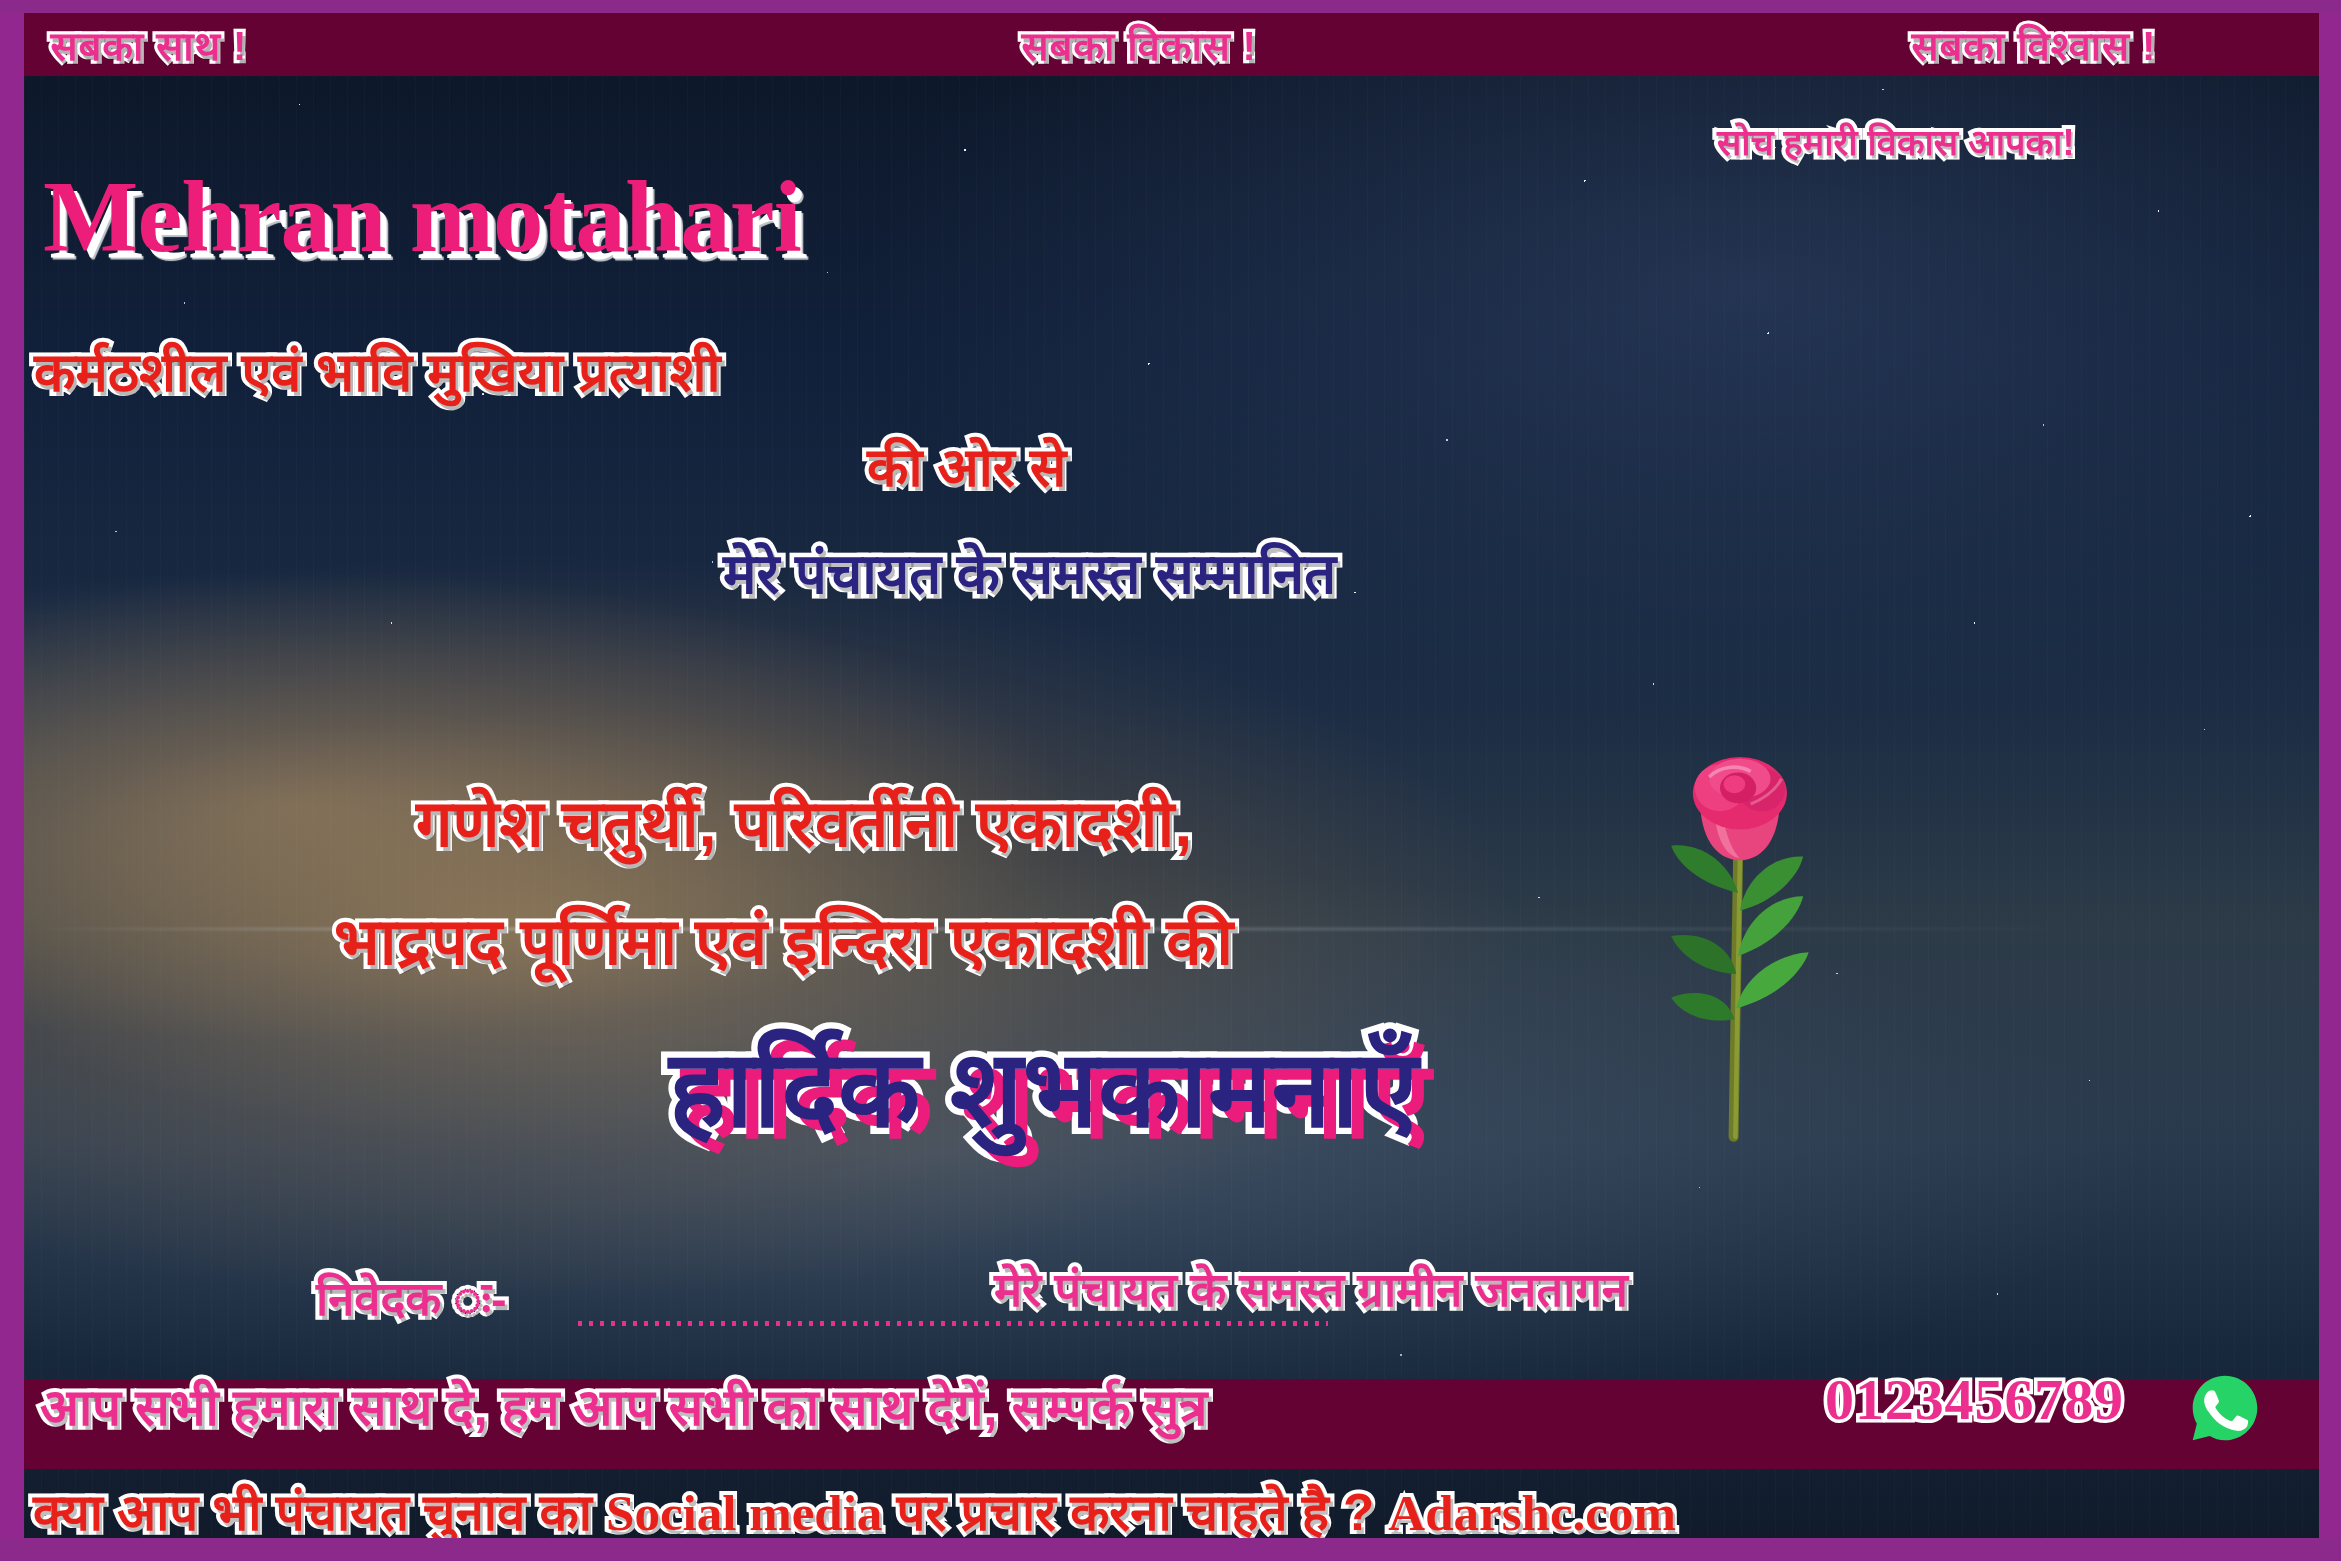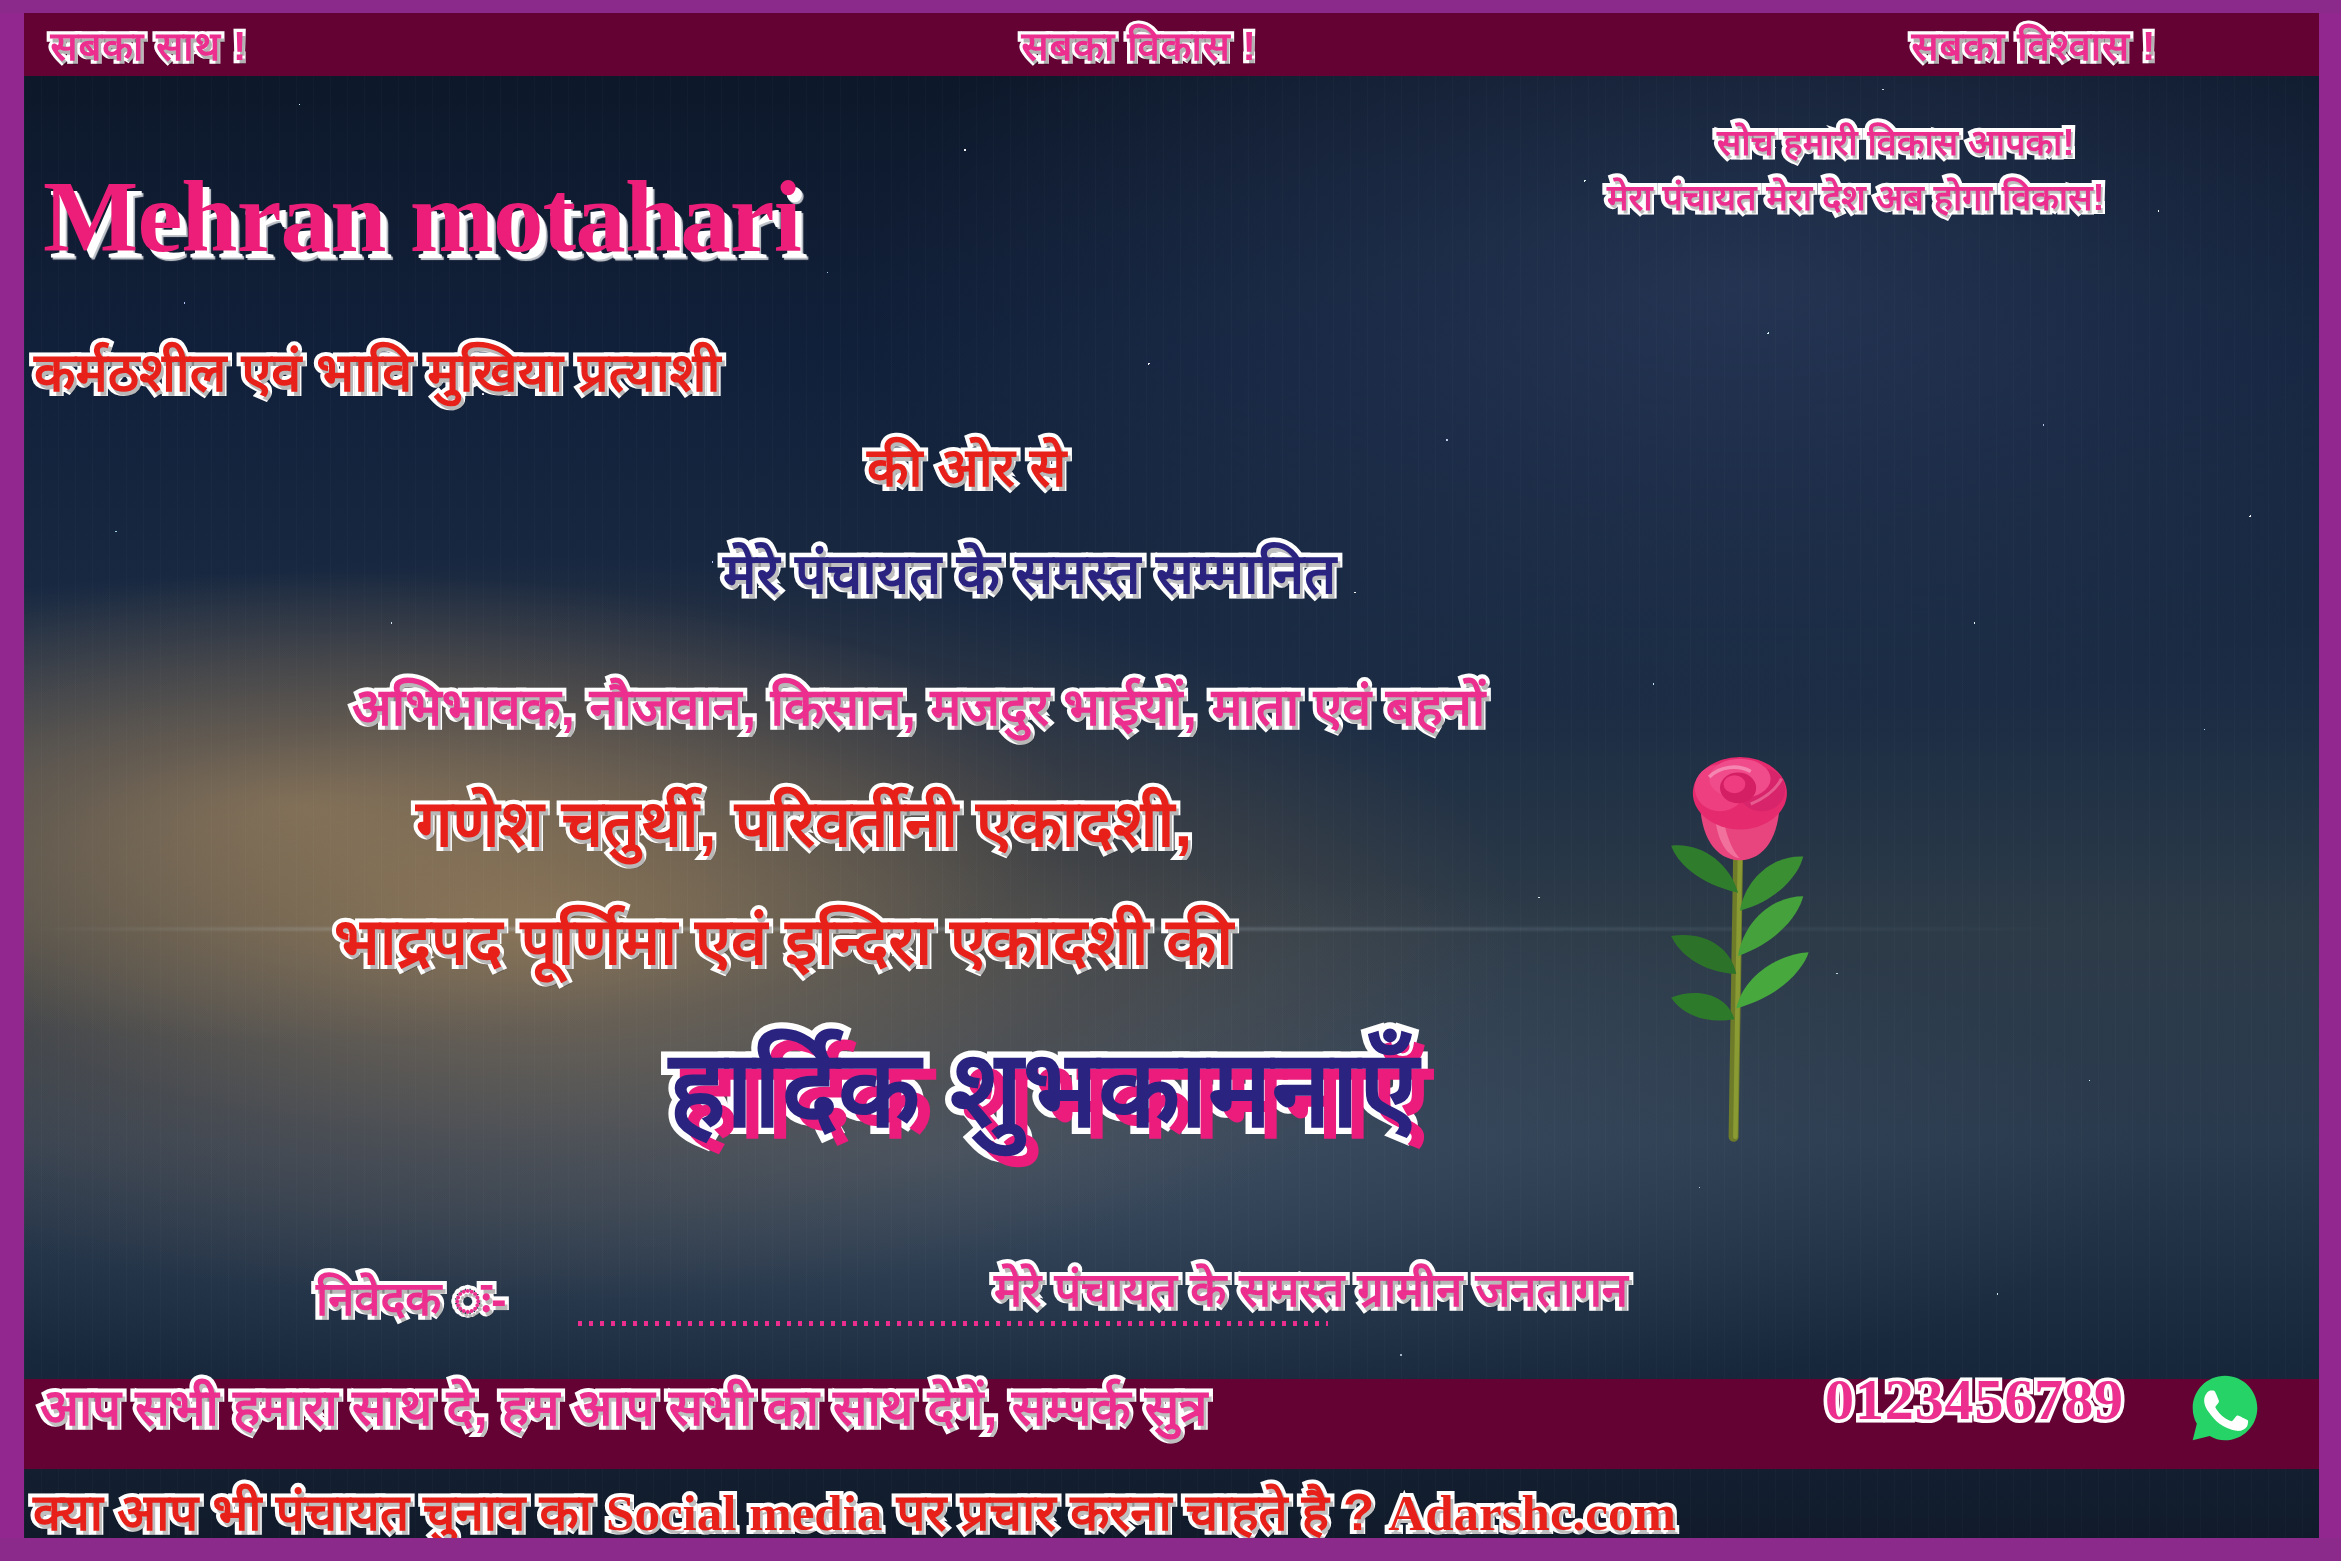--- a/index.html
+++ b/index.html
@@ -229,26 +229,24 @@
     <div class="band-top-inner">
       <div class="slogan slogan-1">सबका  साथ !</div>
       <div class="slogan slogan-2">सबका  विकास !</div>
       <div class="slogan slogan-3">सबका  विश्वास !</div>
     </div>
   </div>
 
   <div class="otext title">Mehran motahari</div>
 
   <div class="otext tr-line tr-1">सोच हमारी विकास आपका!</div>
-  <div class="otext tr-line tr-2">मेरा पंचायत मेरा देश अब होगा विकास!</div>
 
   <div class="otext red-line l-karmath">कर्मठशील एवं भावि मुखिया प्रत्याशी</div>
   <div class="otext red-line l-kiorse">की ओर से</div>
   <div class="otext navy-line l-mere">मेरे  पंचायत के समस्त सम्मानित</div>
-  <div class="otext pink-line l-abhi">अभिभावक, नौजवान, किसान, मजदुर भाईयों, माता एवं बहनों</div>
   <div class="otext red-line l-bhadra">भाद्रपद पूर्णिमा एवं इन्दिरा एकादशी की</div>
   <div class="otext red-line l-ganesh">गणेश चतुर्थी,  परिवर्तीनी एकादशी,</div>
   <div class="otext greet">हार्दिक शुभकामनाएँ</div>
 
   <div class="rose">
     <svg viewBox="0 0 220 470" width="199" height="425" xmlns="http://www.w3.org/2000/svg">
 
       <path d="M104 120 C102 220, 100 320, 99 430" stroke="#6E7C2A" stroke-width="11" fill="none" stroke-linecap="round"></path>
       <path d="M106 120 C104 220, 102 320, 101 430" stroke="#8A9B33" stroke-width="5" fill="none" stroke-linecap="round"></path>
 

